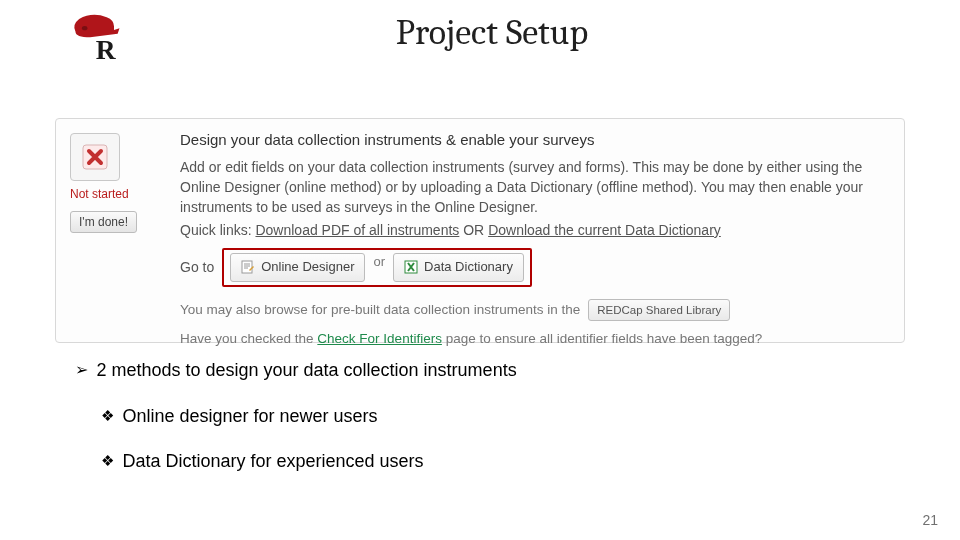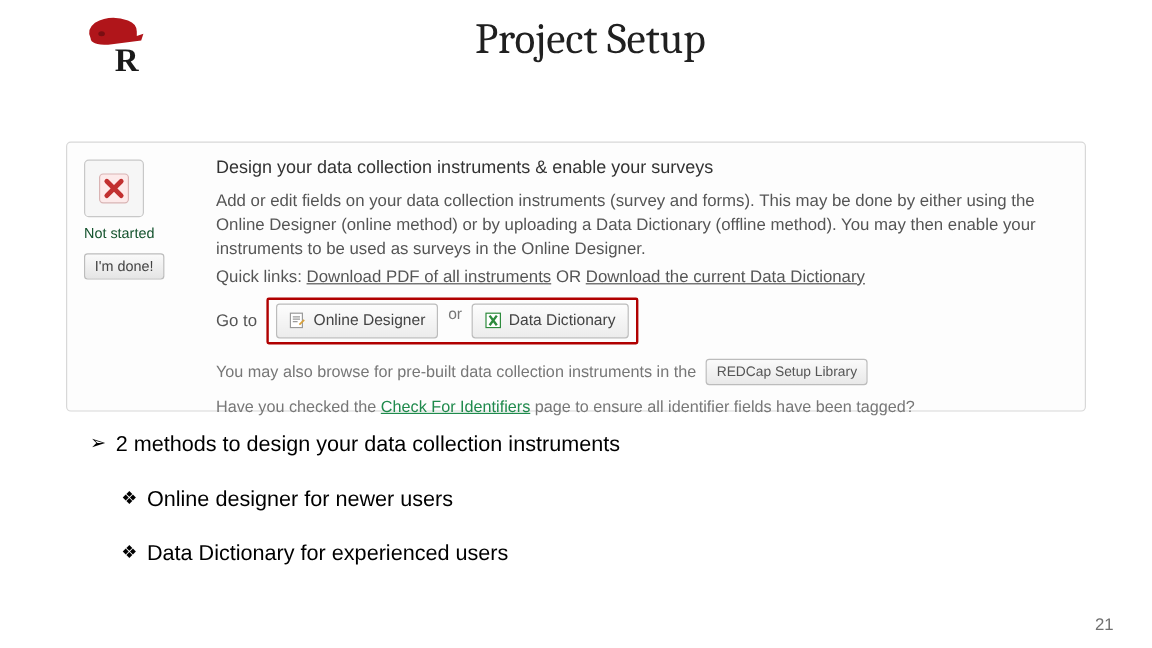--- a/index.html
+++ b/index.html
@@ -19,21 +19,21 @@
     padding: 10px 14px 8px 14px;
     font-family: "Segoe UI", "Helvetica Neue", Arial, sans-serif;
   }
   .panel-inner { display: flex; }
   .status-col { width: 110px; flex-shrink: 0; }
   .status-box {
     width: 50px; height: 48px; border: 1px solid #c8c8c8; border-radius: 4px;
     background: #f6f6f6; display: flex; align-items: center; justify-content: center;
     margin-top: 4px;
   }
-  .status-label { font-size: 12px; color: #14532d; margin-top: 6px; }
+  .status-label { font-size: 12px; color: #b91c1c; margin-top: 6px; }
   .done-btn {
     display: inline-block; margin-top: 10px; font-size: 12px; color: #444;
     border: 1px solid #bcbcbc; border-radius: 3px; padding: 3px 8px;
     background: linear-gradient(#fafafa,#e5e5e5);
   }
 
   .content-col { flex: 1; font-size: 14px; color: #555; line-height: 1.45; }
   .heading { font-weight: 400; color: #333; font-size: 15px; margin-bottom: 6px; }
   .ql { margin-top: 2px; }
   .linklike { text-decoration: underline; color: #555; }
@@ -58,21 +58,21 @@
   .bullets {
     position: absolute; top: 358px; left: 75px; width: 820px;
     font-size: 18px; color: #000; line-height: 1.35;
     font-family: Arial, Helvetica, sans-serif;
   }
   .b-row { display: flex; align-items: flex-start; gap: 8px; margin-bottom: 22px; }
   .b-row.sub { margin-left: 26px; margin-bottom: 20px; }
   .arrow-bullet { font-size: 16px; line-height: 24px; }
   .diamond-bullet { font-size: 15px; line-height: 24px; }
 
-  .pagenum { position: absolute; bottom: 12px; right: 32px; font-size: 14px; color: #707070; font-family: Arial, sans-serif; }
+  .pagenum { position: absolute; bottom: 12px; right: 22px; font-size: 14px; color: #707070; font-family: Arial, sans-serif; }
 </style>
 </head>
 <body>
 <div class="slide">
 
   <svg class="logo" viewBox="0 0 60 60">
     <path d="M6 26 Q2 18 10 12 Q24 4 40 10 Q48 13 48 20 L48 24 L54 22 L52 28 L22 32 Q6 32 6 26 Z" fill="#b0151a"></path>
     <ellipse cx="16" cy="22" rx="3" ry="2.3" fill="#7a0e12"></ellipse>
     <text x="28" y="56" font-family="Georgia,serif" font-size="30" font-weight="700" fill="#1a1a1a">R</text>
   </svg>
@@ -119,21 +119,21 @@
                 <rect x="1" y="1" width="12" height="12" fill="#fff" stroke="#2e8b3d"></rect>
                 <path d="M4 3 L10 11 M10 3 L4 11" stroke="#2e8b3d" stroke-width="2"></path>
               </svg>
               <span>Data Dictionary</span>
             </span>
           </span>
         </div>
 
         <div class="browse-row">
           <span>You may also browse for pre-built data collection instruments in the</span>
-          <span class="small-btn">REDCap Setup Library</span>
+          <span class="small-btn">REDCap Shared Library</span>
         </div>
 
         <div class="check-row">
           <span>Have you checked the </span><a class="green-link">Check For Identifiers</a><span> page to ensure all identifier fields have been tagged?</span>
         </div>
       </div>
     </div>
   </div>
 
   <div class="bullets">

